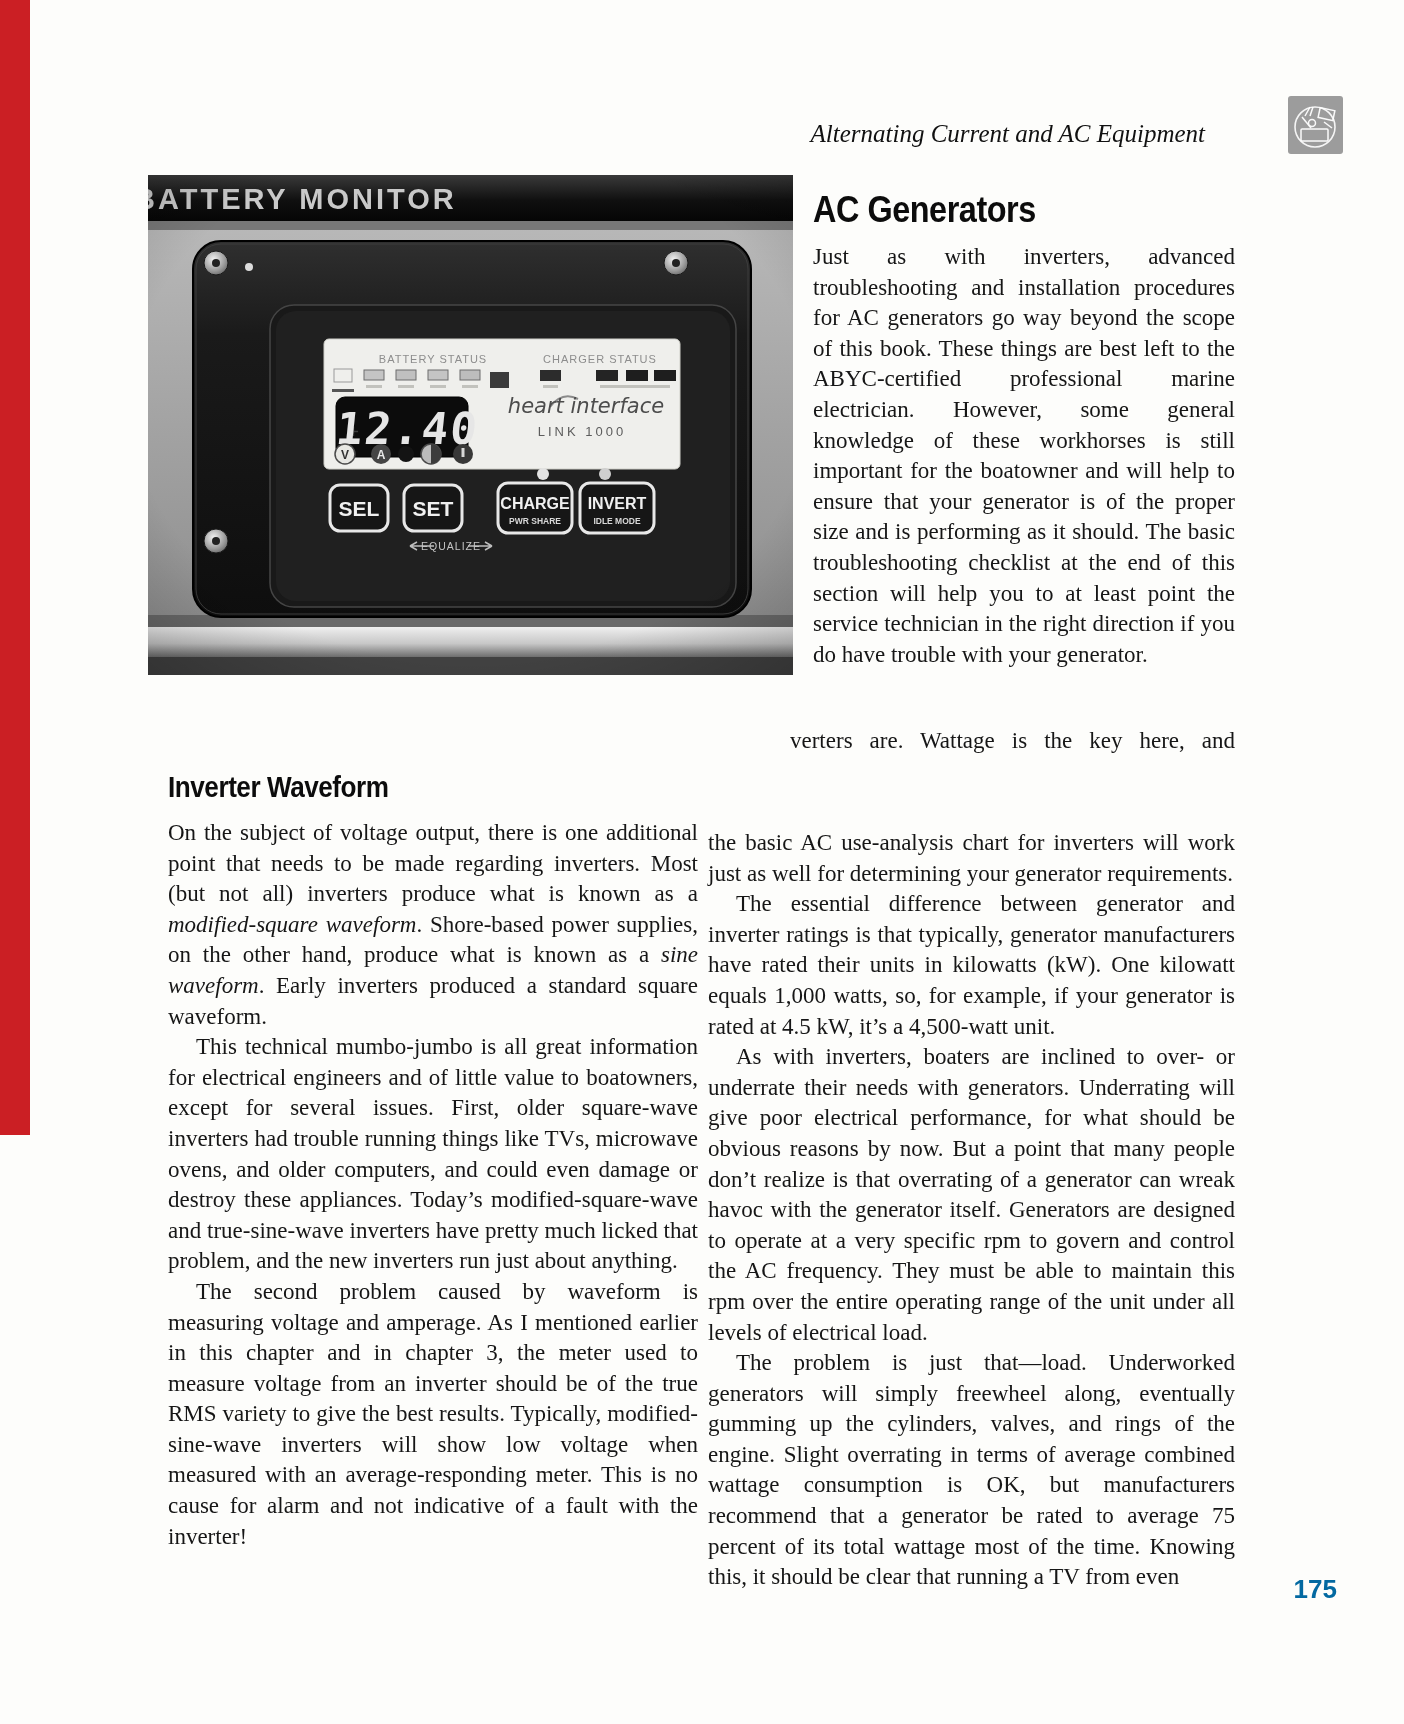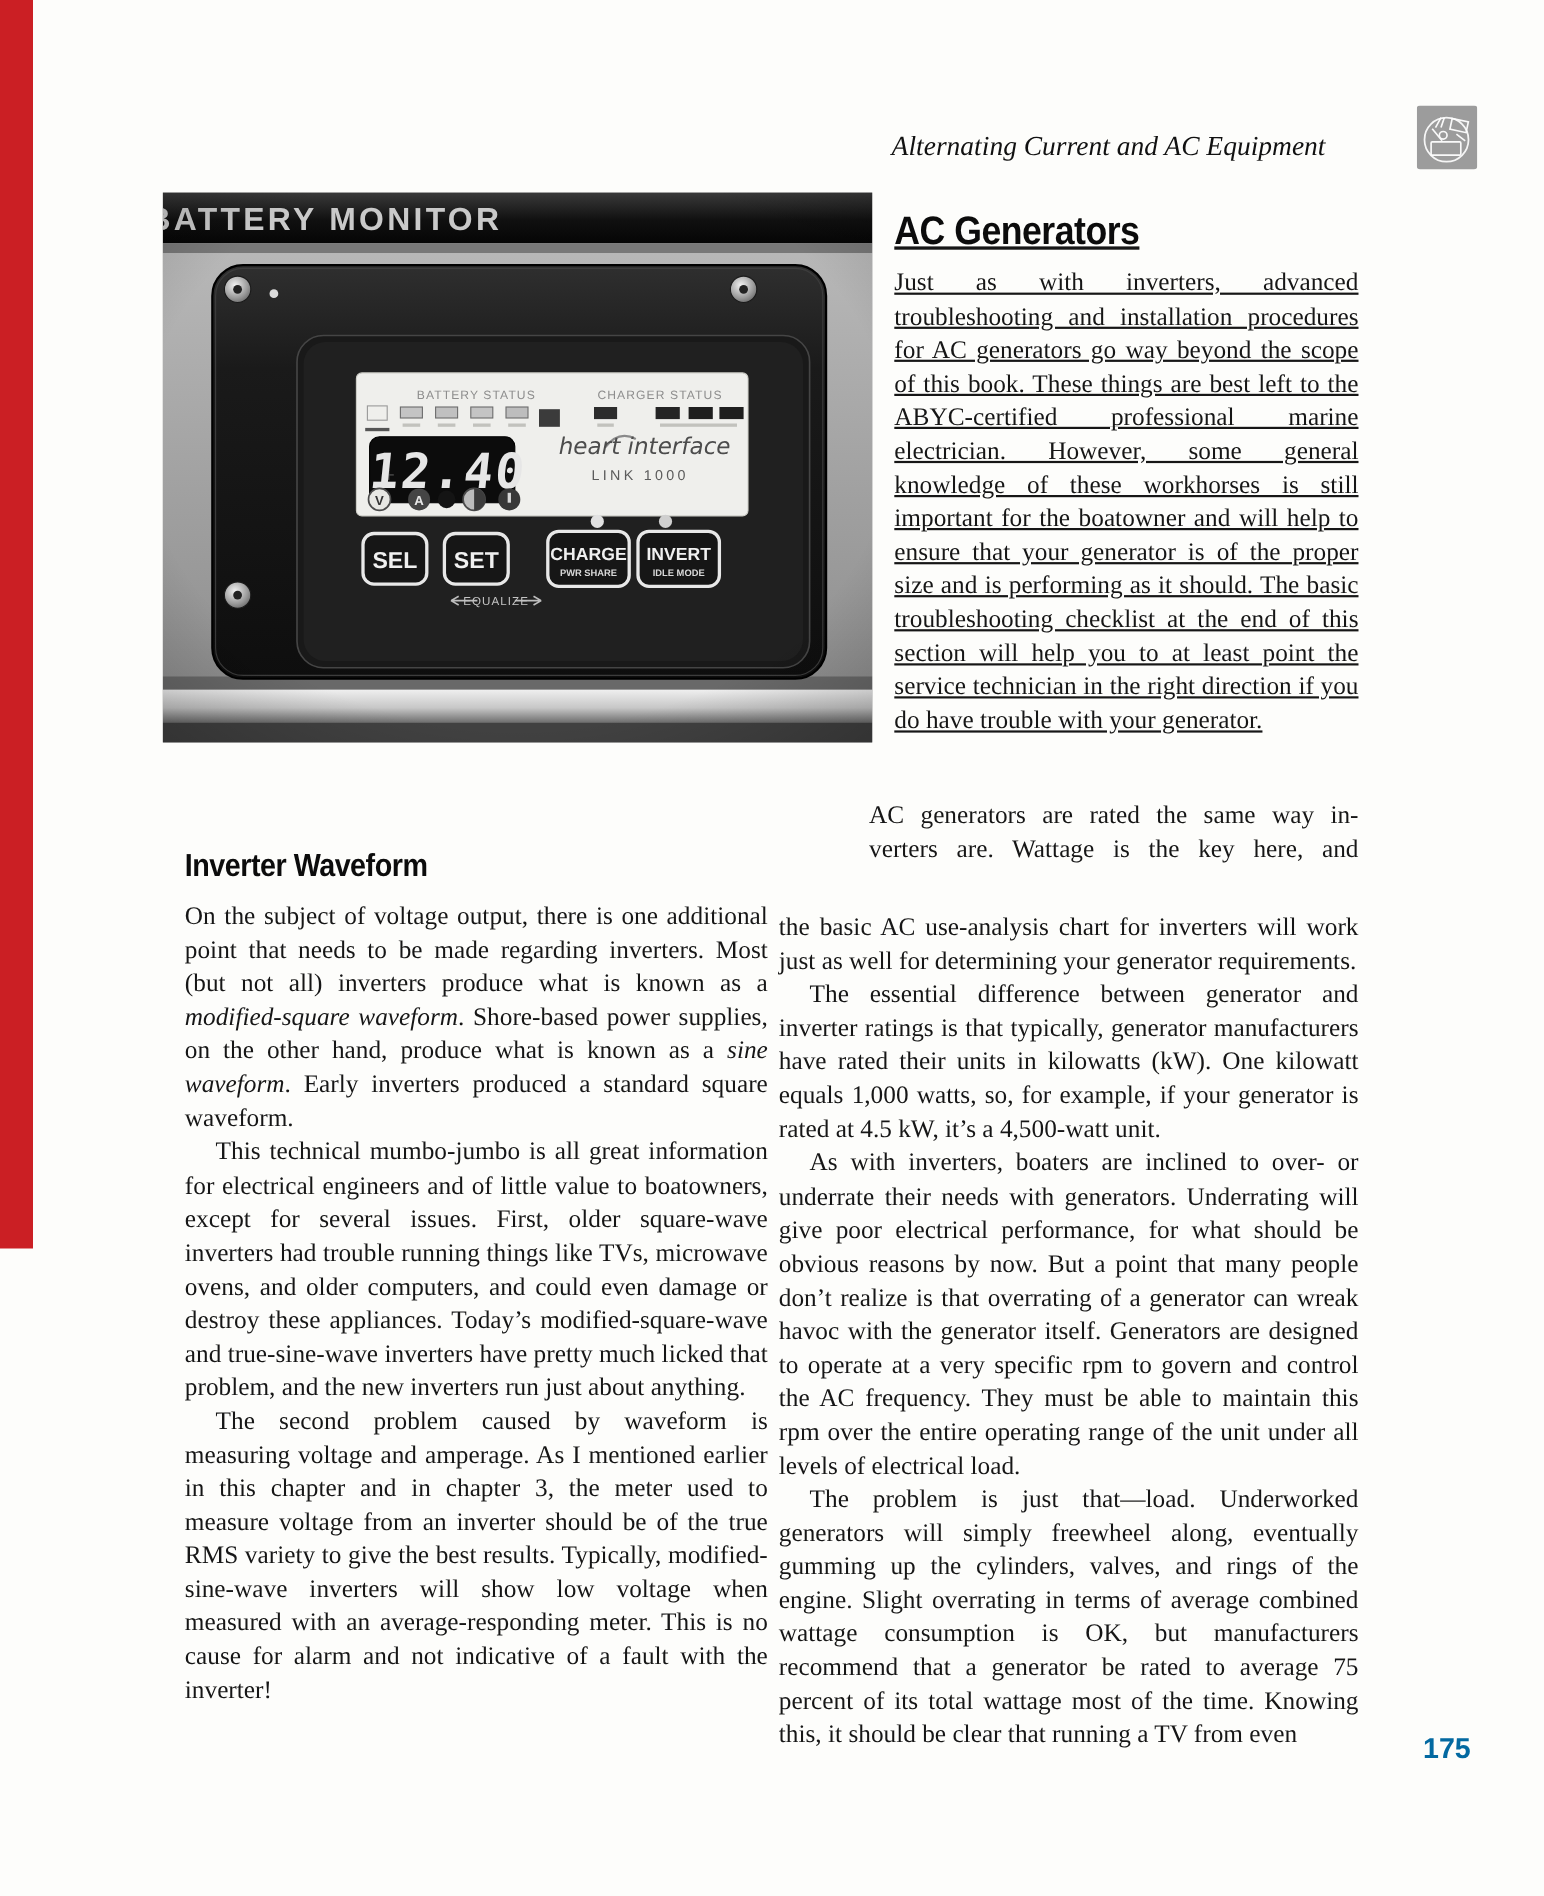--- a/index.html
+++ b/index.html
@@ -20,21 +20,21 @@
     font-style:italic; font-size:21.5px; white-space:nowrap; color:#131313;
   }
   .head{
     font-family:"Liberation Sans", sans-serif; font-weight:700; color:#0c0c0c;
     letter-spacing:-0.5px; transform:scaleX(.9); transform-origin:left bottom; white-space:nowrap;
   }
   .h-big{font-size:36px; line-height:40px; margin:0 0 12px 0;}
   .h-sub{font-size:29px; line-height:34px; margin:0 0 14px 0;}
   .col{position:absolute;}
   .left-col{left:148px; top:770px; width:530px;margin-left:20px;}
-  .right-col-top{left:813px; top:190px; width:422px;text-decoration:underline;}
+  .right-col-top{left:813px; top:190px; width:422px;}
   .rating-head{left:790px; top:690px;}
   .rating-lines{left:790px; top:726px; width:445px;}
   .right-col-bottom{left:708px; top:788px; width:527px;margin-top:40px;}
   p.body{font-size:23px; line-height:30.6px; text-align:justify; margin:0; hyphens:auto;}
   p.body.indent{text-indent:28px;}
   .jline{font-size:23px; line-height:30.6px; text-align:justify; text-align-last:justify; white-space:normal;}
   .it{font-style:italic;}
   .page-number{
     position:absolute; left:1200px; top:1574px; width:137px; text-align:right;
     font-family:"Liberation Sans", sans-serif; font-weight:700; font-size:26px; color:#0369a1;
@@ -197,21 +197,20 @@
   </svg>
 
 
   <div class="col right-col-top">
     <div class="head h-big">AC Generators</div>
     <p class="body">Just as with inverters, advanced troubleshooting and installation procedures for AC generators go way beyond the scope of this book. These things are best left to the ABYC-certified professional marine electrician. However, some general knowledge of these workhorses is still important for the boatowner and will help to ensure that your generator is of the proper size and is performing as it should. The basic troubleshooting checklist at the end of this section will help you to at least point the service technician in the right direction if you do have trouble with your generator.</p>
   </div>
 
 
   <div class="col rating-lines">
-    <div class="jline">AC generators are rated the same way in-</div>
     <div class="jline">verters are. Wattage is the key here, and</div>
   </div>
 
   <div class="col right-col-bottom">
     <p class="body">the basic AC use-analysis chart for inverters will work just as well for determining your generator requirements.</p>
     <p class="body indent">The essential difference between generator and inverter ratings is that typically, generator manufacturers have rated their units in kilowatts (kW). One kilowatt equals 1,000 watts, so, for example, if your generator is rated at 4.5 kW, it’s a 4,500-watt unit.</p>
     <p class="body indent">As with inverters, boaters are inclined to over- or underrate their needs with generators. Underrating will give poor electrical performance, for what should be obvious reasons by now. But a point that many people don’t realize is that overrating of a generator can wreak havoc with the generator itself. Generators are designed to operate at a very specific rpm to govern and control the AC frequency. They must be able to maintain this rpm over the entire operating range of the unit under all levels of electrical load.</p>
     <p class="body indent">The problem is just that—load. Underworked generators will simply freewheel along, eventually gumming up the cylinders, valves, and rings of the engine. Slight overrating in terms of average combined wattage consumption is OK, but manufacturers recommend that a generator be rated to average 75 percent of its total wattage most of the time. Knowing this, it should be clear that running a TV from even</p>
   </div>
 

